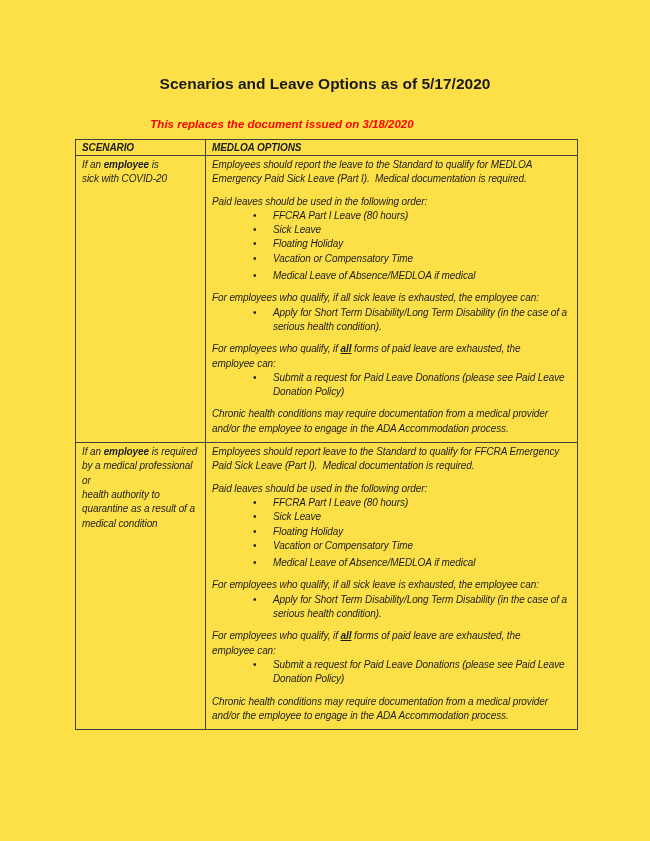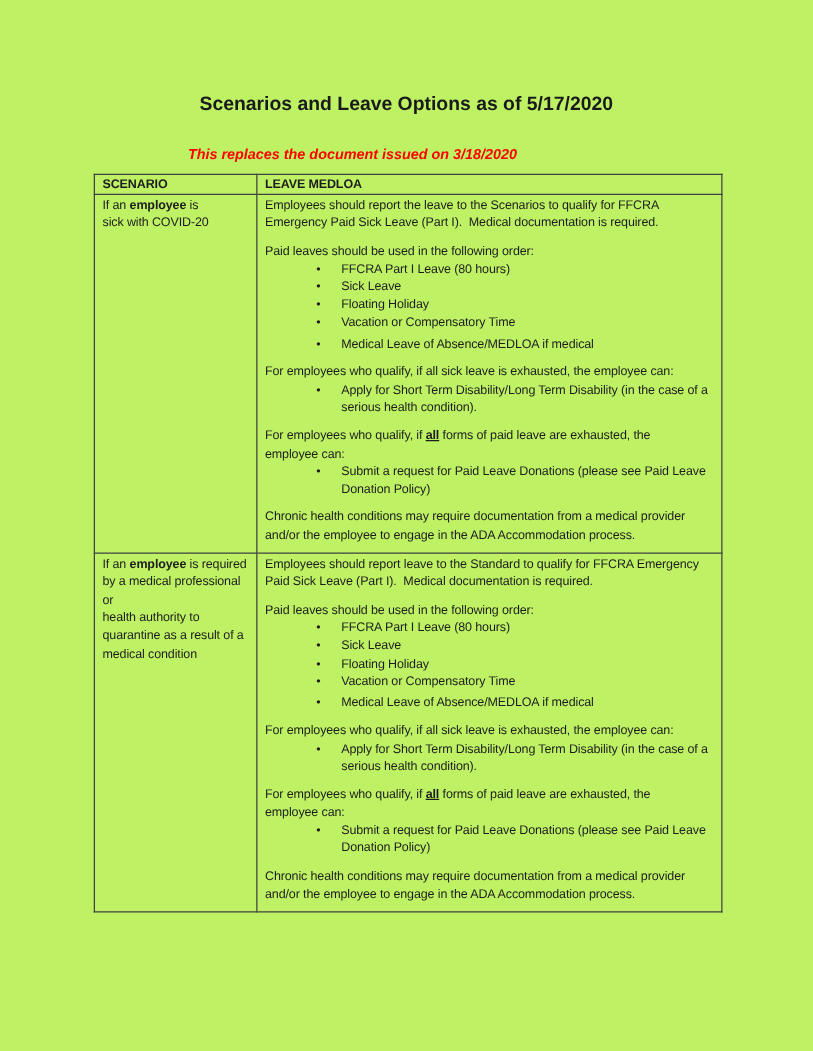--- a/index.html
+++ b/index.html
@@ -1,20 +1,20 @@
 <!DOCTYPE html>
 <html><head>
 <meta charset="utf-8">
 <style>
   html, body { margin: 0; padding: 0; background: #ffffff; }
   .page {
     position: relative;
     width: 650px;
     height: 841px;
-    background: #bef264;
+    background: #fde047;
     font-family: "Liberation Sans", sans-serif;
     color: #1d1d1d;
     overflow: hidden;
   }
   .doc-title {
     position: absolute;
     top: 75px;
     left: 0;
     width: 650px;
     text-align: center;
@@ -38,20 +38,21 @@
     top: 139px;
     left: 75px;
     width: 502px;
     border-collapse: collapse;
     table-layout: fixed;
   }
   .doc-table th, .doc-table td {
     border: 1px solid #404040;
     vertical-align: top;
     text-align: left;
+    font-style: italic;
   }
   .doc-table th {
     font-size: 10px;
     line-height: 13px;
     font-weight: bold;
     padding: 1px 4px 1px 6px;
     letter-spacing: -0.1px;
   }
   .doc-table td {
     font-size: 10px;
@@ -84,31 +85,31 @@
   <div class="doc-subtitle" style="color: rgb(255, 0, 0);">This replaces the document issued on 3/18/2020</div>
 
   <table class="doc-table">
     <colgroup>
       <col style="width:130px">
       <col style="width:372px">
     </colgroup>
     <thead>
       <tr>
         <th>SCENARIO</th>
-        <th>LEAVE MEDLOA</th>
+        <th>MEDLOA OPTIONS</th>
       </tr>
     </thead>
     <tbody id="table-body">
         <tr>
           <td>
             <div class="para"><span class="seg">If an </span><span class="seg b">employee</span><span class="seg"> is
 sick with COVID-20</span></div>
           </td>
           <td>
-            <div class="para"><span class="seg">Employees should report the leave to the Scenarios to qualify for FFCRA
+            <div class="para"><span class="seg">Employees should report the leave to the Standard to qualify for MEDLOA
 Emergency Paid Sick Leave (Part I).  Medical documentation is required.</span></div>
             <div class="para gap"><span class="seg">Paid leaves should be used in the following order:</span></div>
             <div class="bullet"><span class="marker">•</span><span class="seg">FFCRA Part I Leave (80 hours)</span></div>
             <div class="bullet"><span class="marker">•</span><span class="seg">Sick Leave</span></div>
             <div class="bullet"><span class="marker">•</span><span class="seg">Floating Holiday</span></div>
             <div class="bullet"><span class="marker">•</span><span class="seg">Vacation or Compensatory Time</span></div>
             <div class="bullet spaced"><span class="marker">•</span><span class="seg">Medical Leave of Absence/MEDLOA if medical</span></div>
             <div class="para gap"><span class="seg">For employees who qualify, if all sick leave is exhausted, the employee can:</span></div>
             <div class="bullet"><span class="marker">•</span><span class="seg">Apply for Short Term Disability/Long Term Disability (in the case of a
 serious health condition).</span></div>

